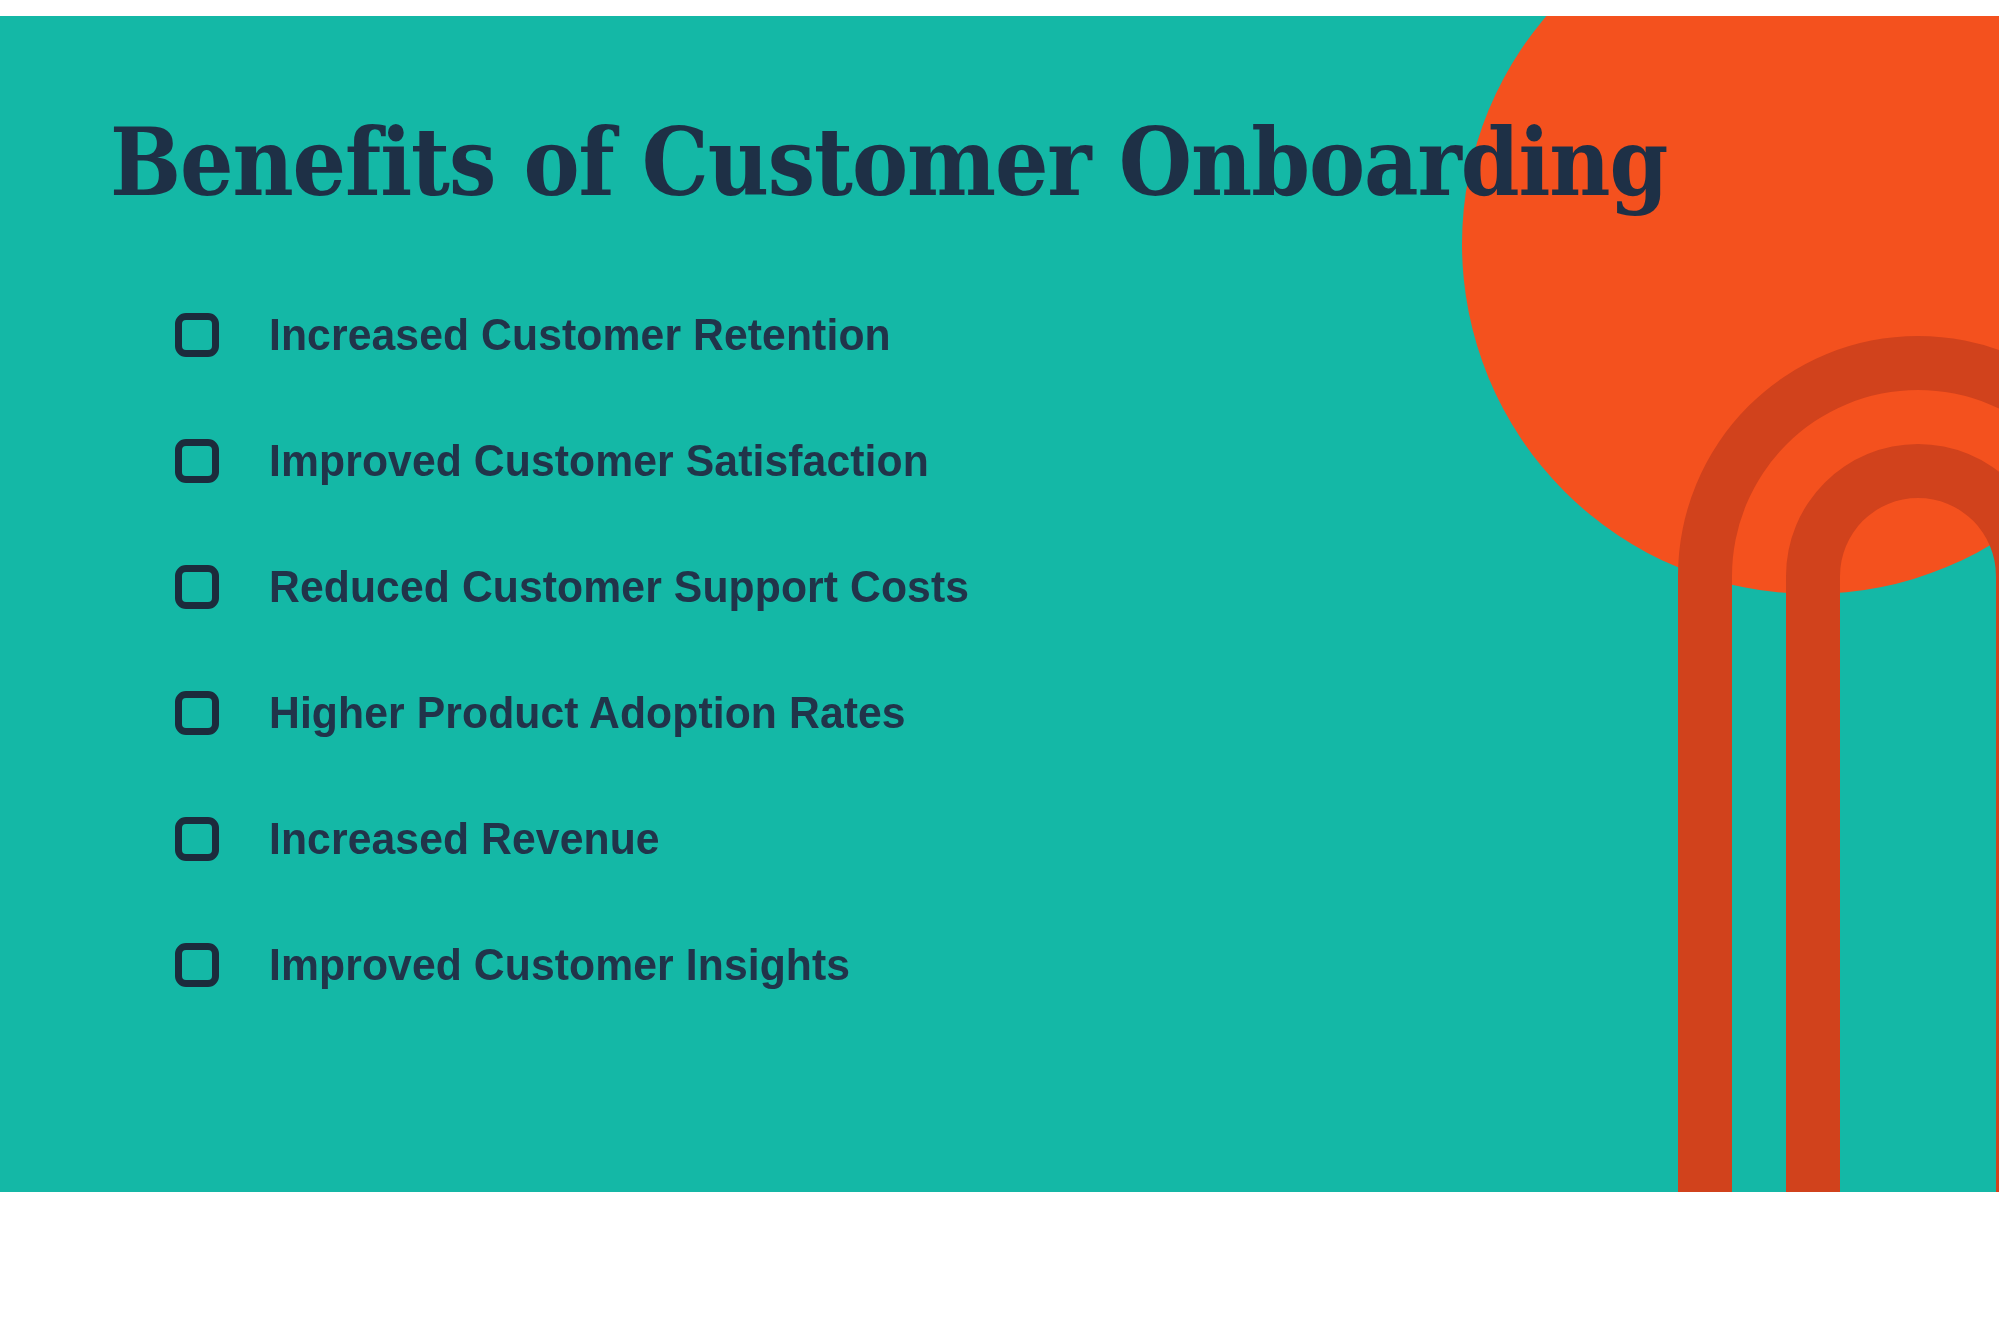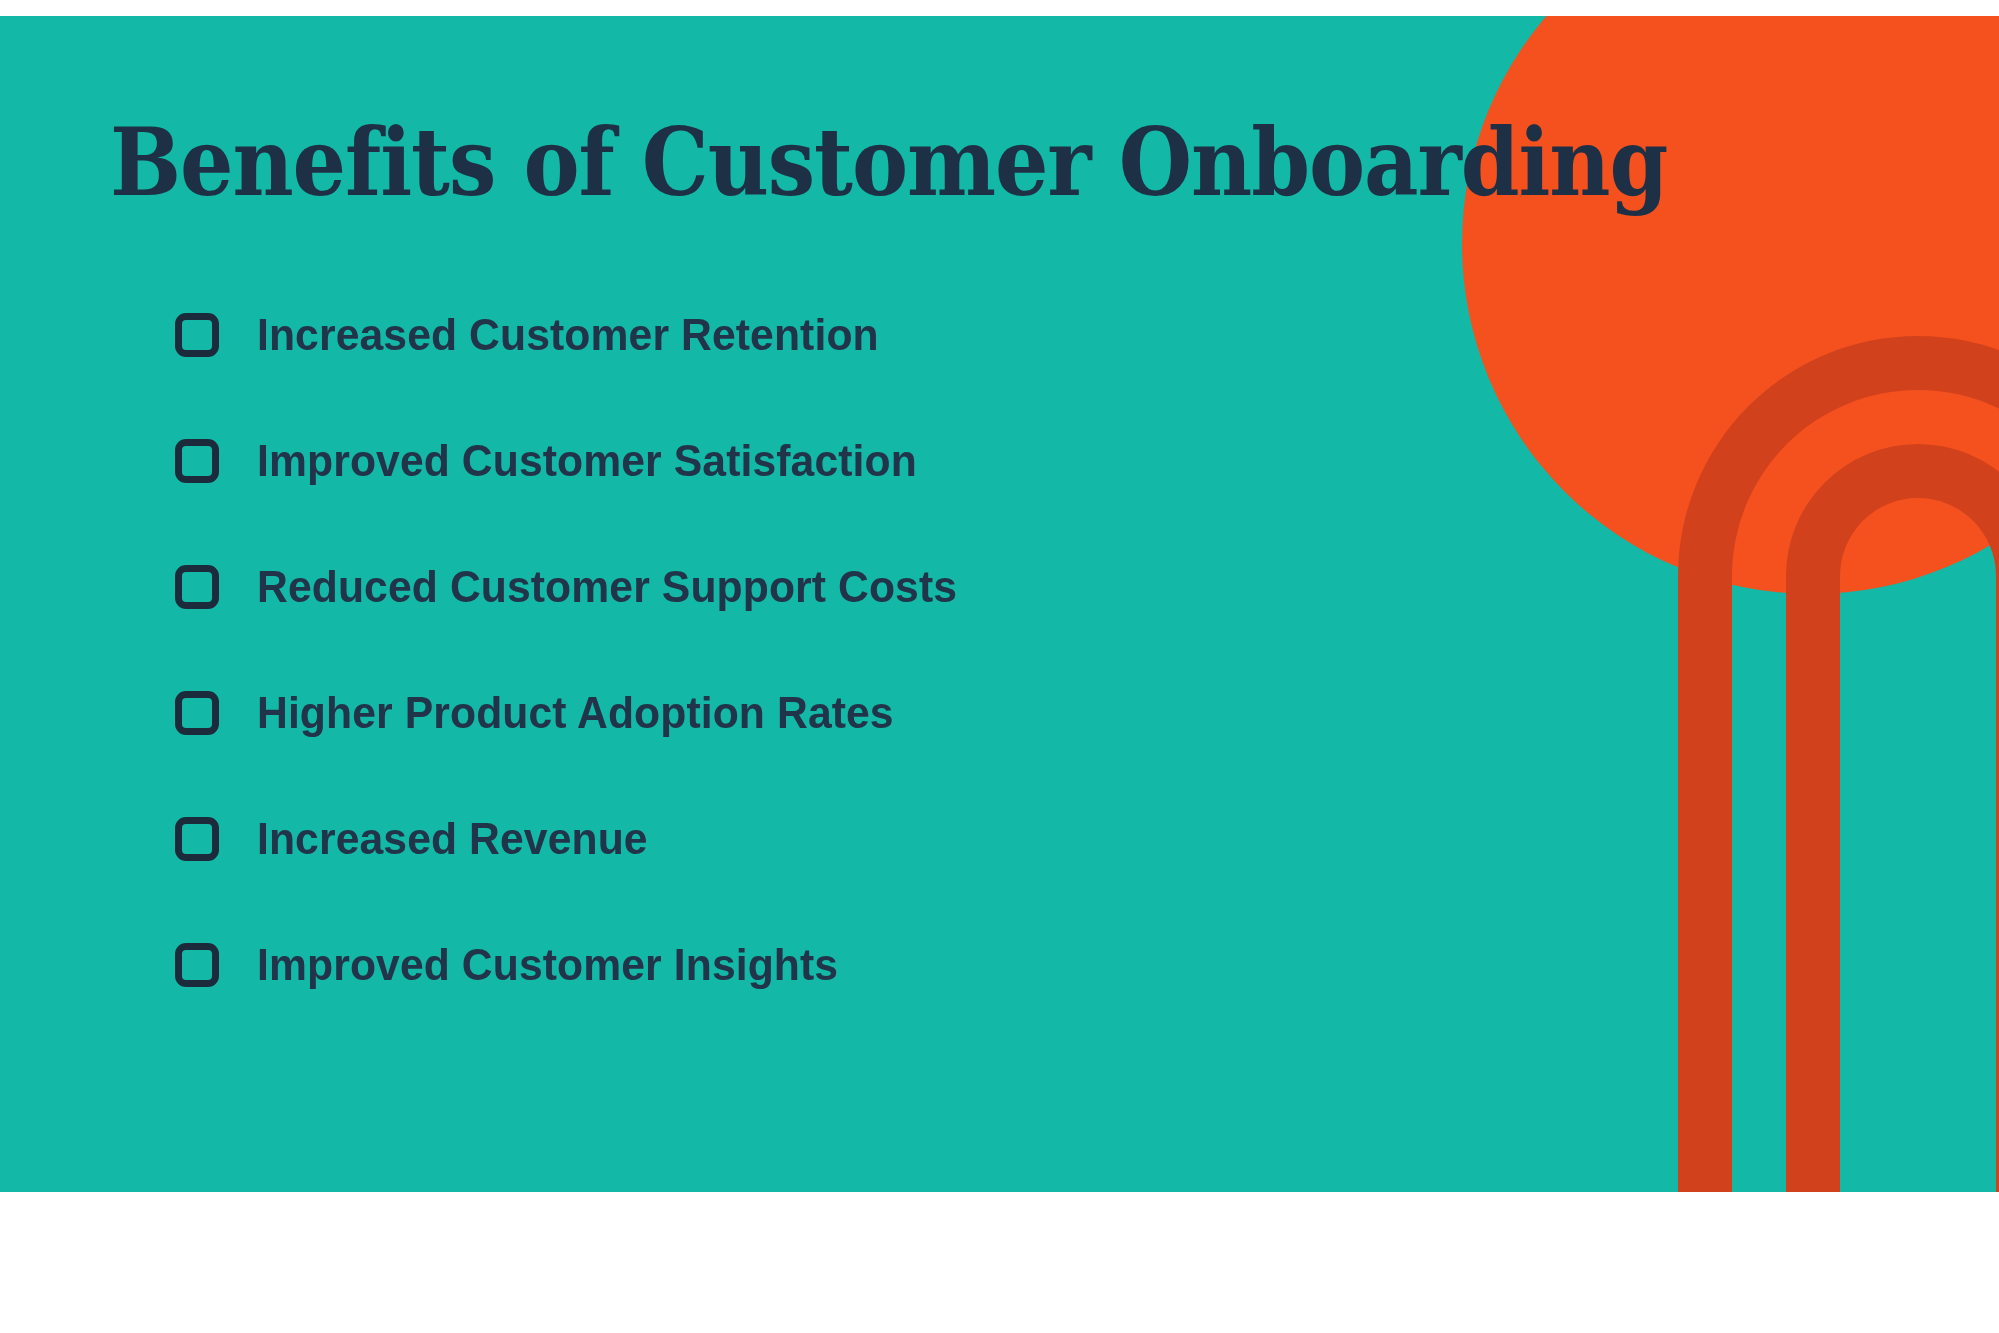--- a/index.html
+++ b/index.html
@@ -57,20 +57,21 @@
     margin: 0;
     padding: 0;
     list-style: none;
     width: 1250px;
   }
   .list-item {
     display: flex;
     align-items: center;
     height: 46px;
     margin-bottom: 80px;
+    gap: 12px;
   }
   .checkbox {
     flex: 0 0 auto;
     width: 30px;
     height: 30px;
     border: 7px solid #1C2B3C;
     border-radius: 11px;
     box-sizing: content-box;
     background: transparent;
   }

